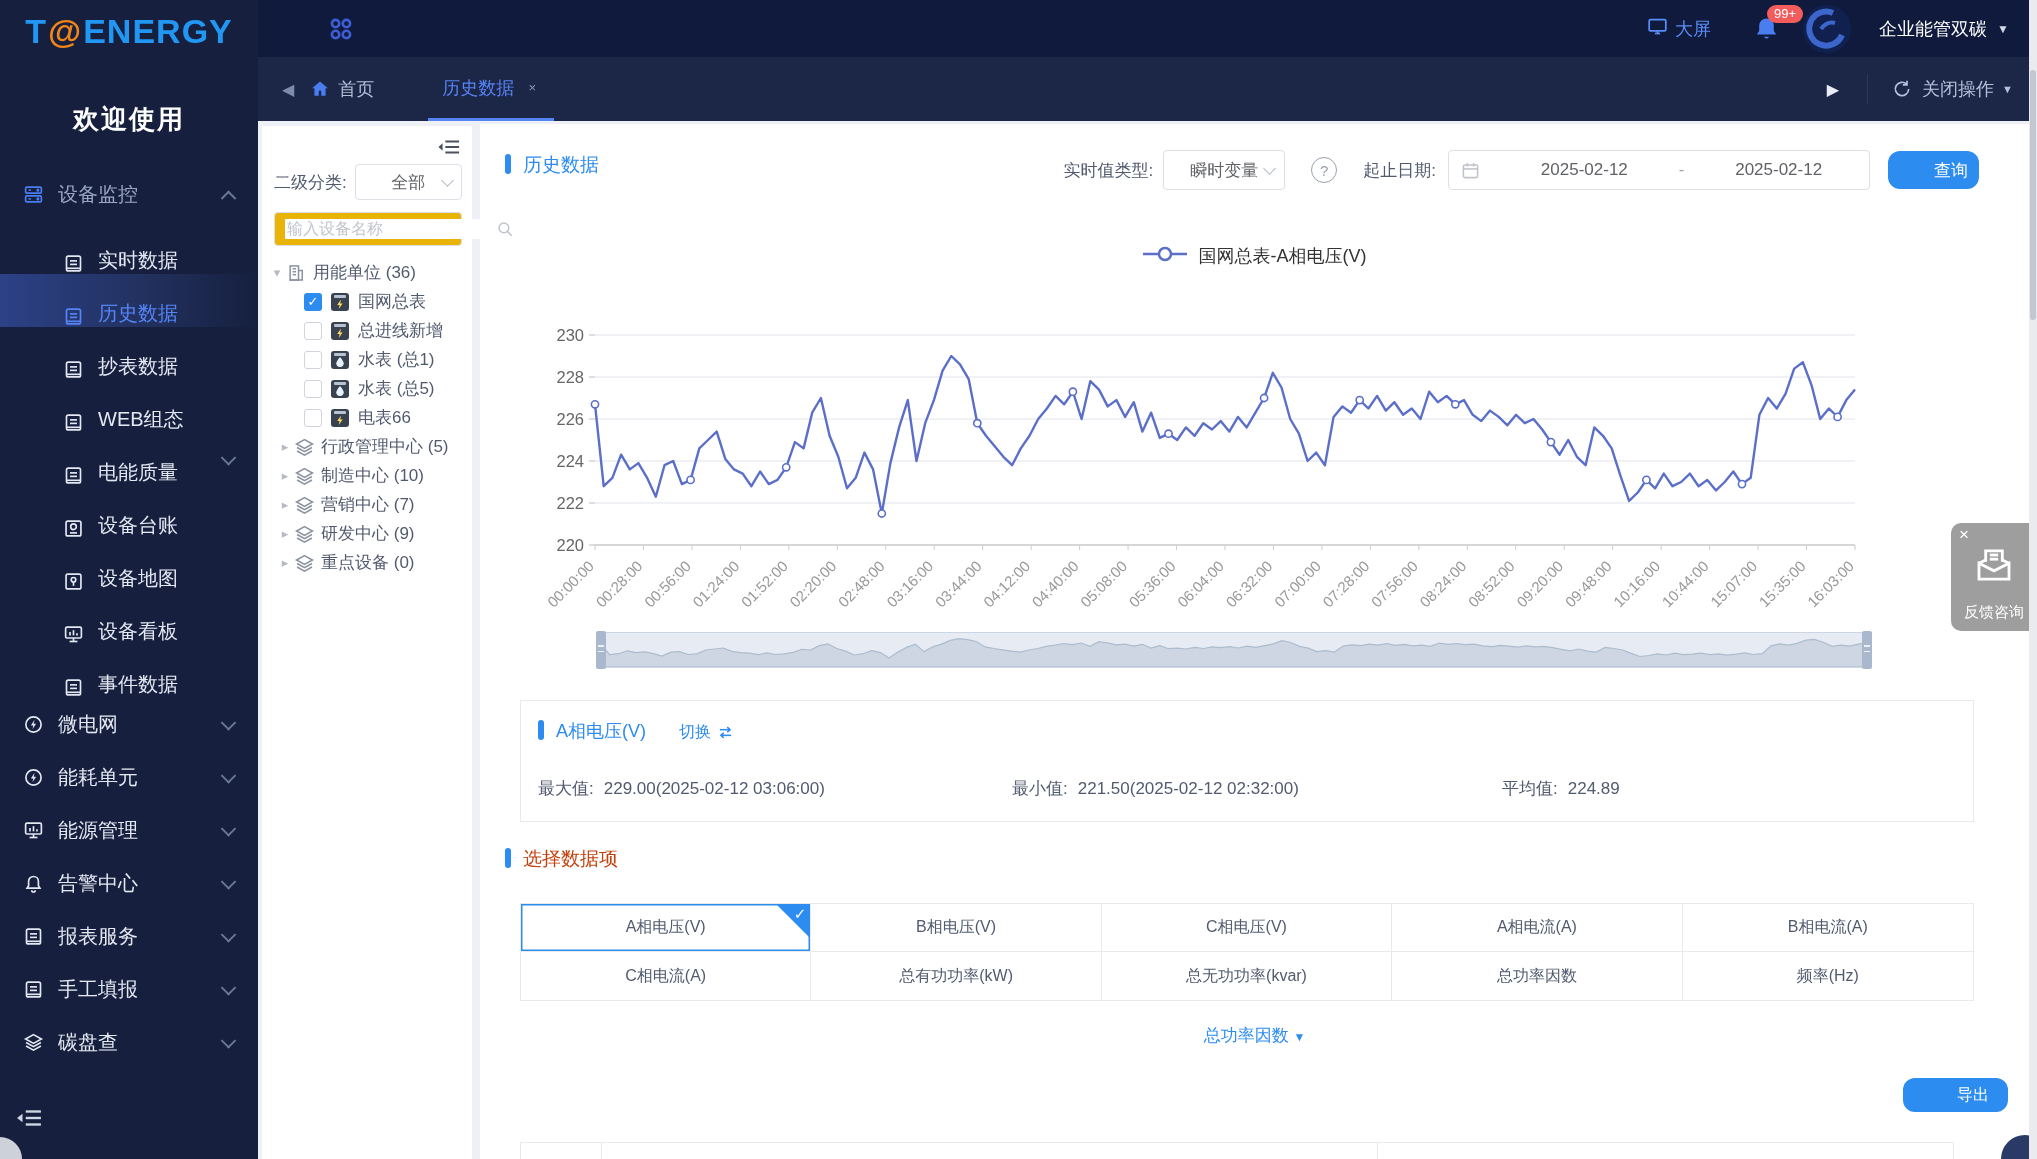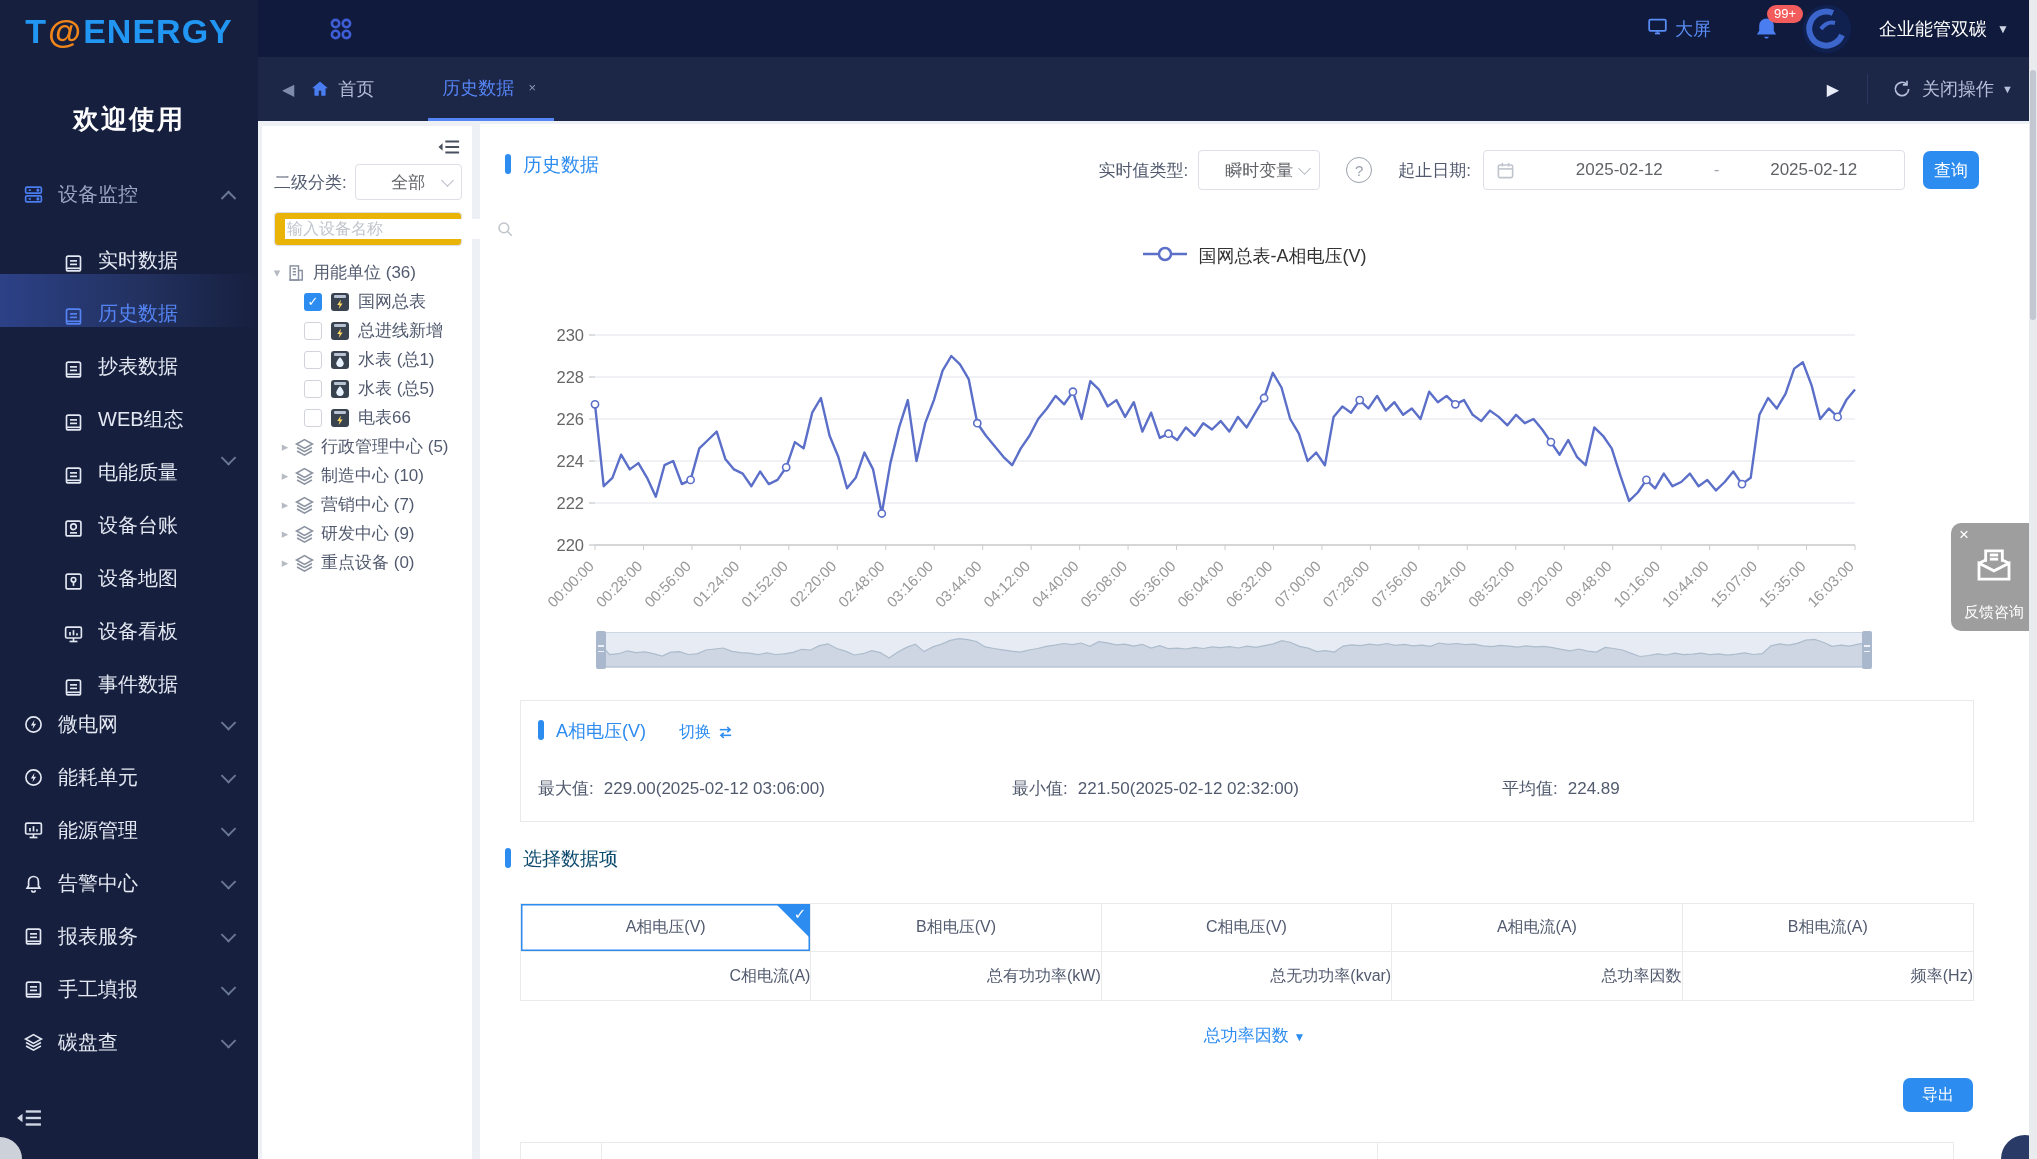--- a/index.html
+++ b/index.html
@@ -85,43 +85,43 @@
   .f-select{width:120px;height:38px;border:1px solid #dcdfe6;border-radius:4px;margin-left:10px;position:relative;
             display:flex;align-items:center;justify-content:center;color:#606266;}
   .f-select .chev{position:absolute;right:10px;top:13px;width:8px;height:8px;border-right:1.5px solid #b3b8c2;border-bottom:1.5px solid #b3b8c2;transform:rotate(45deg);}
   .f-help{width:24px;height:24px;border:1.5px solid #9aa0ab;border-radius:50%;color:#9aa0ab;font-size:15px;
           display:flex;align-items:center;justify-content:center;margin:0 26px;}
   .f-dates{width:420px;height:38px;border:1px solid #dcdfe6;border-radius:4px;margin-left:12px;display:flex;
            align-items:center;color:#606266;}
   .cal-ic{width:19px;height:19px;margin:0 14px 0 12px;color:#c0c4cc;flex:0 0 19px;}
   .f-date{flex:1;text-align:center;}
   .f-sep{color:#a0a4ad;padding:0 4px;}
-  .btn{background:#2d8cf0;color:#fff;border-radius:7px;display:flex;align-items:center;justify-content:center;font-size:17px;}
+  .btn{background:#2d8cf0;color:#fff;border-radius:12px;display:flex;align-items:center;justify-content:center;font-size:17px;padding-left:35px;}
   .query-btn{width:56px;height:38px;margin-left:18px;}
   .legend{position:absolute;left:0;right:0;top:120px;display:flex;align-items:center;justify-content:center;gap:12px;
           color:#333;font-size:18px;}
   .chart-holder{position:absolute;left:55px;top:199px;width:1340px;height:330px;}
   .dz{position:absolute;left:120px;top:508px;width:1268px;height:36px;background:#e7ecf4;border:1px solid #ccd5e2;
       box-sizing:border-box;}
   .dz-handle{position:absolute;top:-2px;width:10px;height:38px;background:#a9b8cc;border-radius:2px;}
   .dz-handle i{display:block;height:1.5px;background:#eef2f8;margin:4px 2px 0 2px;}
   .dz-handle i:first-child{margin-top:14px;}
   .stats-card{position:absolute;left:40px;top:576px;width:1454px;height:122px;border:1px solid #e8eaec;box-sizing:border-box;}
   .stats-title{position:absolute;left:17px;top:18px;font-size:18px;color:#2d8cf0;}
   .switch-link{color:#2d8cf0;font-size:16px;margin-left:28px;display:inline-flex;align-items:center;gap:6px;}
   .swap-ic{width:17px;height:17px;color:#2d8cf0;}
   .stat{position:absolute;top:76px;font-size:17px;color:#515a6e;}
   .stat b{font-weight:normal;margin-right:10px;}
-  .sel-title{position:absolute;left:25px;top:722px;font-size:19px;color:#0c4a6e;}
+  .sel-title{position:absolute;left:25px;top:722px;font-size:19px;color:#c2410c;}
   .sel-grid{position:absolute;left:40px;top:779px;width:1454px;display:grid;grid-template-columns:repeat(5,1fr);
             border:1px solid #e8eaec;box-sizing:border-box;}
   .cell{position:relative;height:48px;display:flex;align-items:center;justify-content:center;font-size:16px;color:#515a6e;
         border-right:1px solid #e8eaec;border-bottom:1px solid #e8eaec;box-sizing:border-box;background:#fff;}
   .cell:nth-child(5n){border-right:none;}
-  .cell:nth-child(n+6){border-bottom:none;justify-content:flex-end;}
+  .cell:nth-child(n+6){border-bottom:none;}
   .cell.selected{box-shadow:inset 0 0 0 1.5px #2d8cf0;}
   .cell.selected .tri{position:absolute;top:0;right:0;width:0;height:0;border-top:34px solid #2d8cf0;border-left:34px solid transparent;}
   .cell.selected .chk{position:absolute;top:1px;right:4px;color:#fff;font-size:15px;}
   .show-all{position:absolute;left:0;right:0;top:900px;text-align:center;color:#2d8cf0;font-size:17px;}
   .show-all .v{font-size:12px;}
   .export-btn{position:absolute;left:1423px;top:954px;width:70px;height:34px;font-size:16px;}
   .ptable{position:absolute;left:40px;top:1018px;width:1434px;height:17px;border:1px solid #e8eaec;border-bottom:none;
           box-sizing:border-box;overflow:hidden;display:flex;}
   .ptable .pc1{width:80px;border-right:1px solid #e8eaec;}
   .ptable .pc2{width:775px;border-right:1px solid #e8eaec;}

